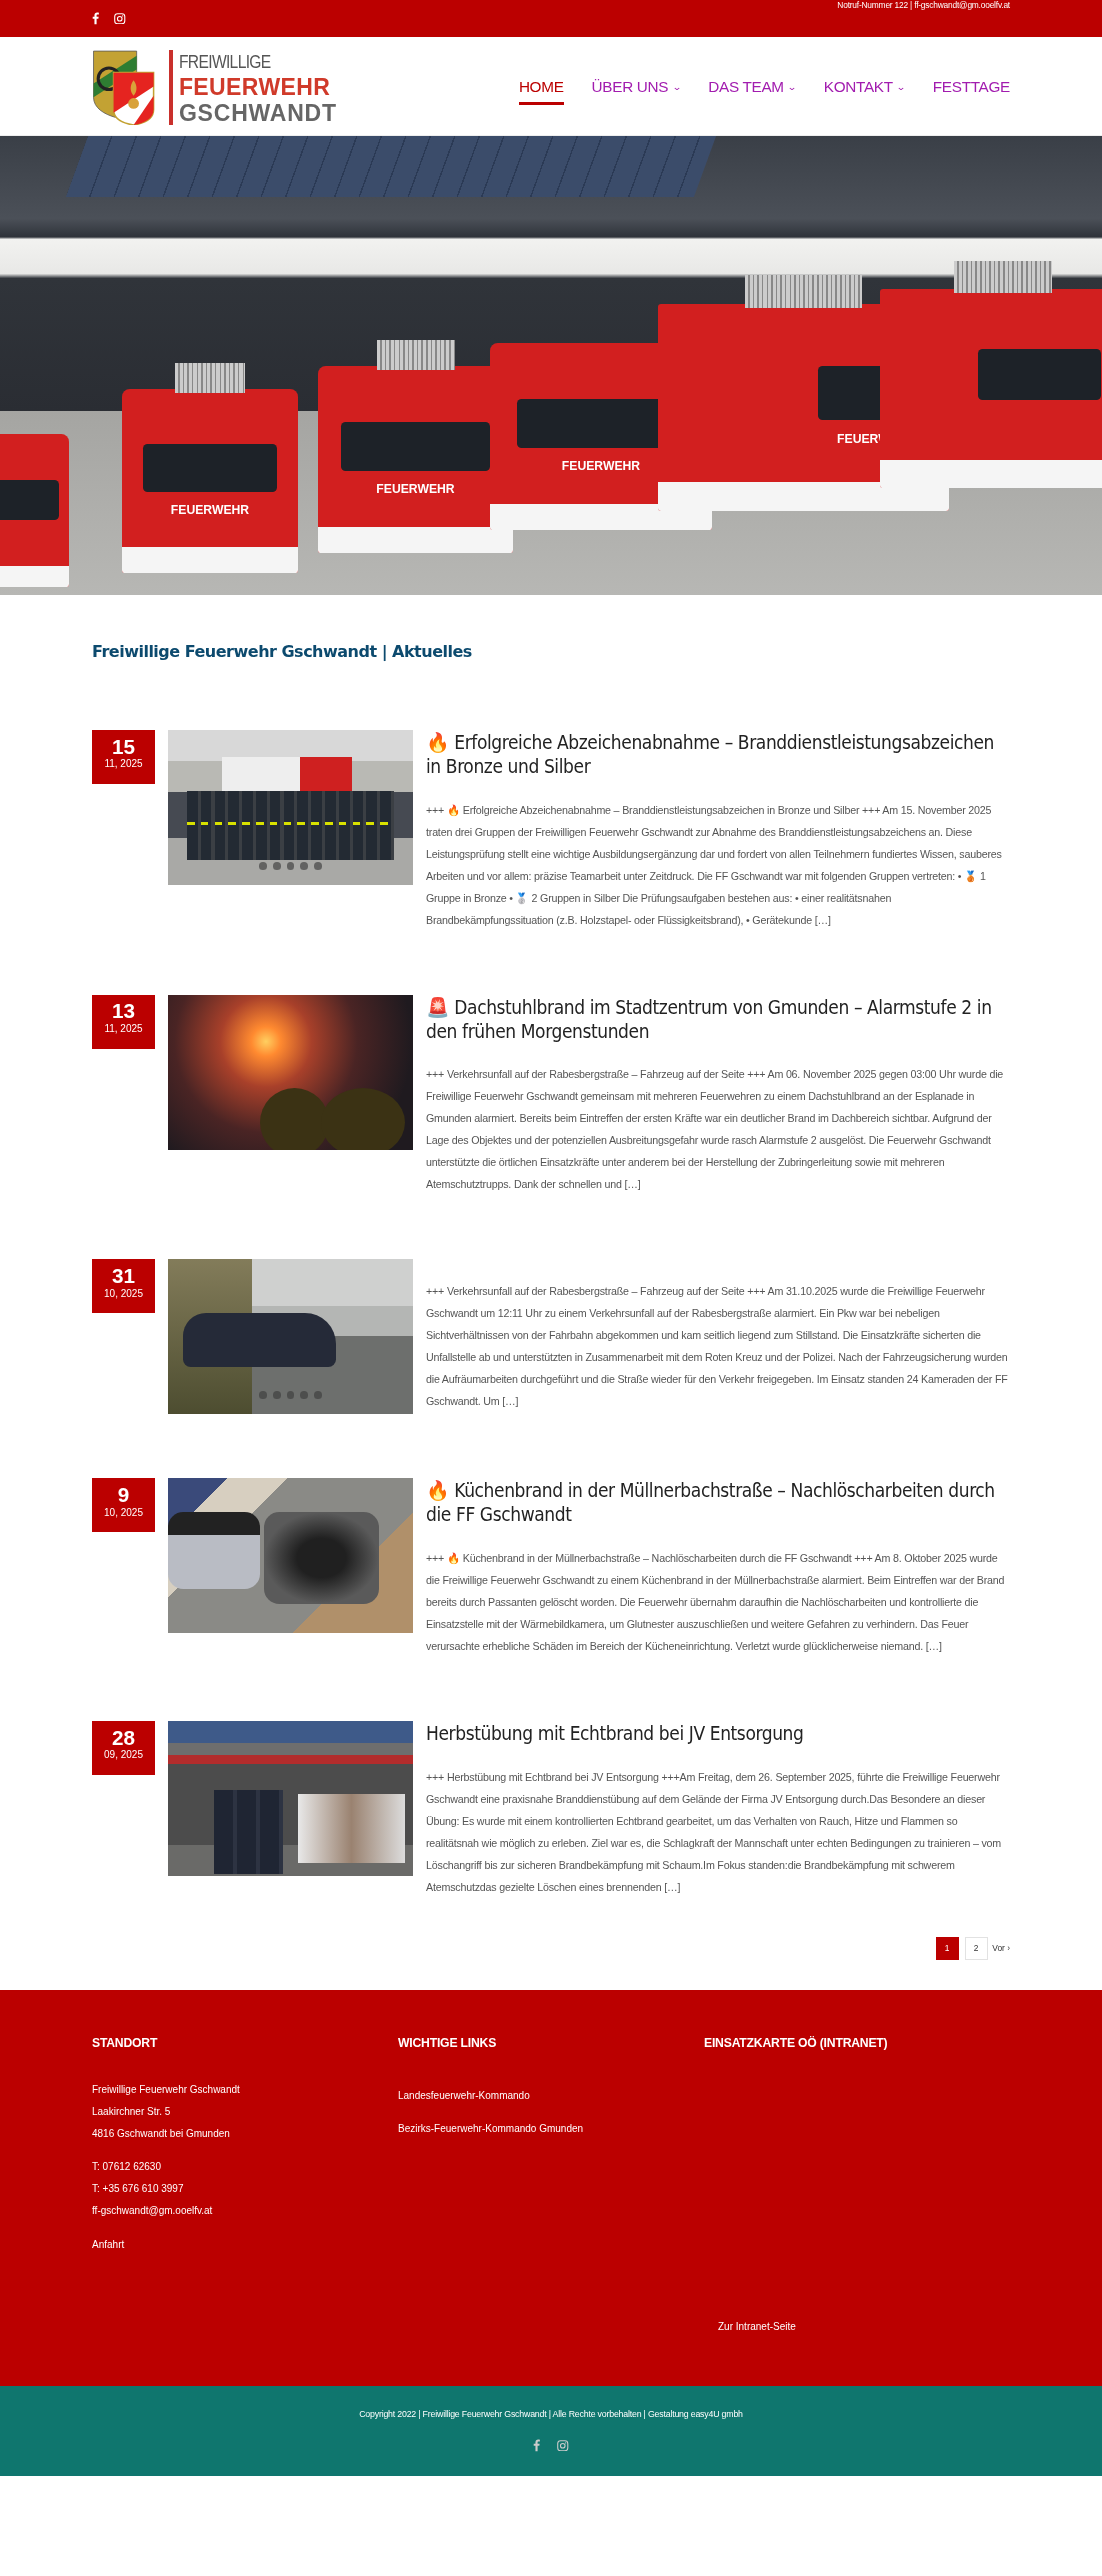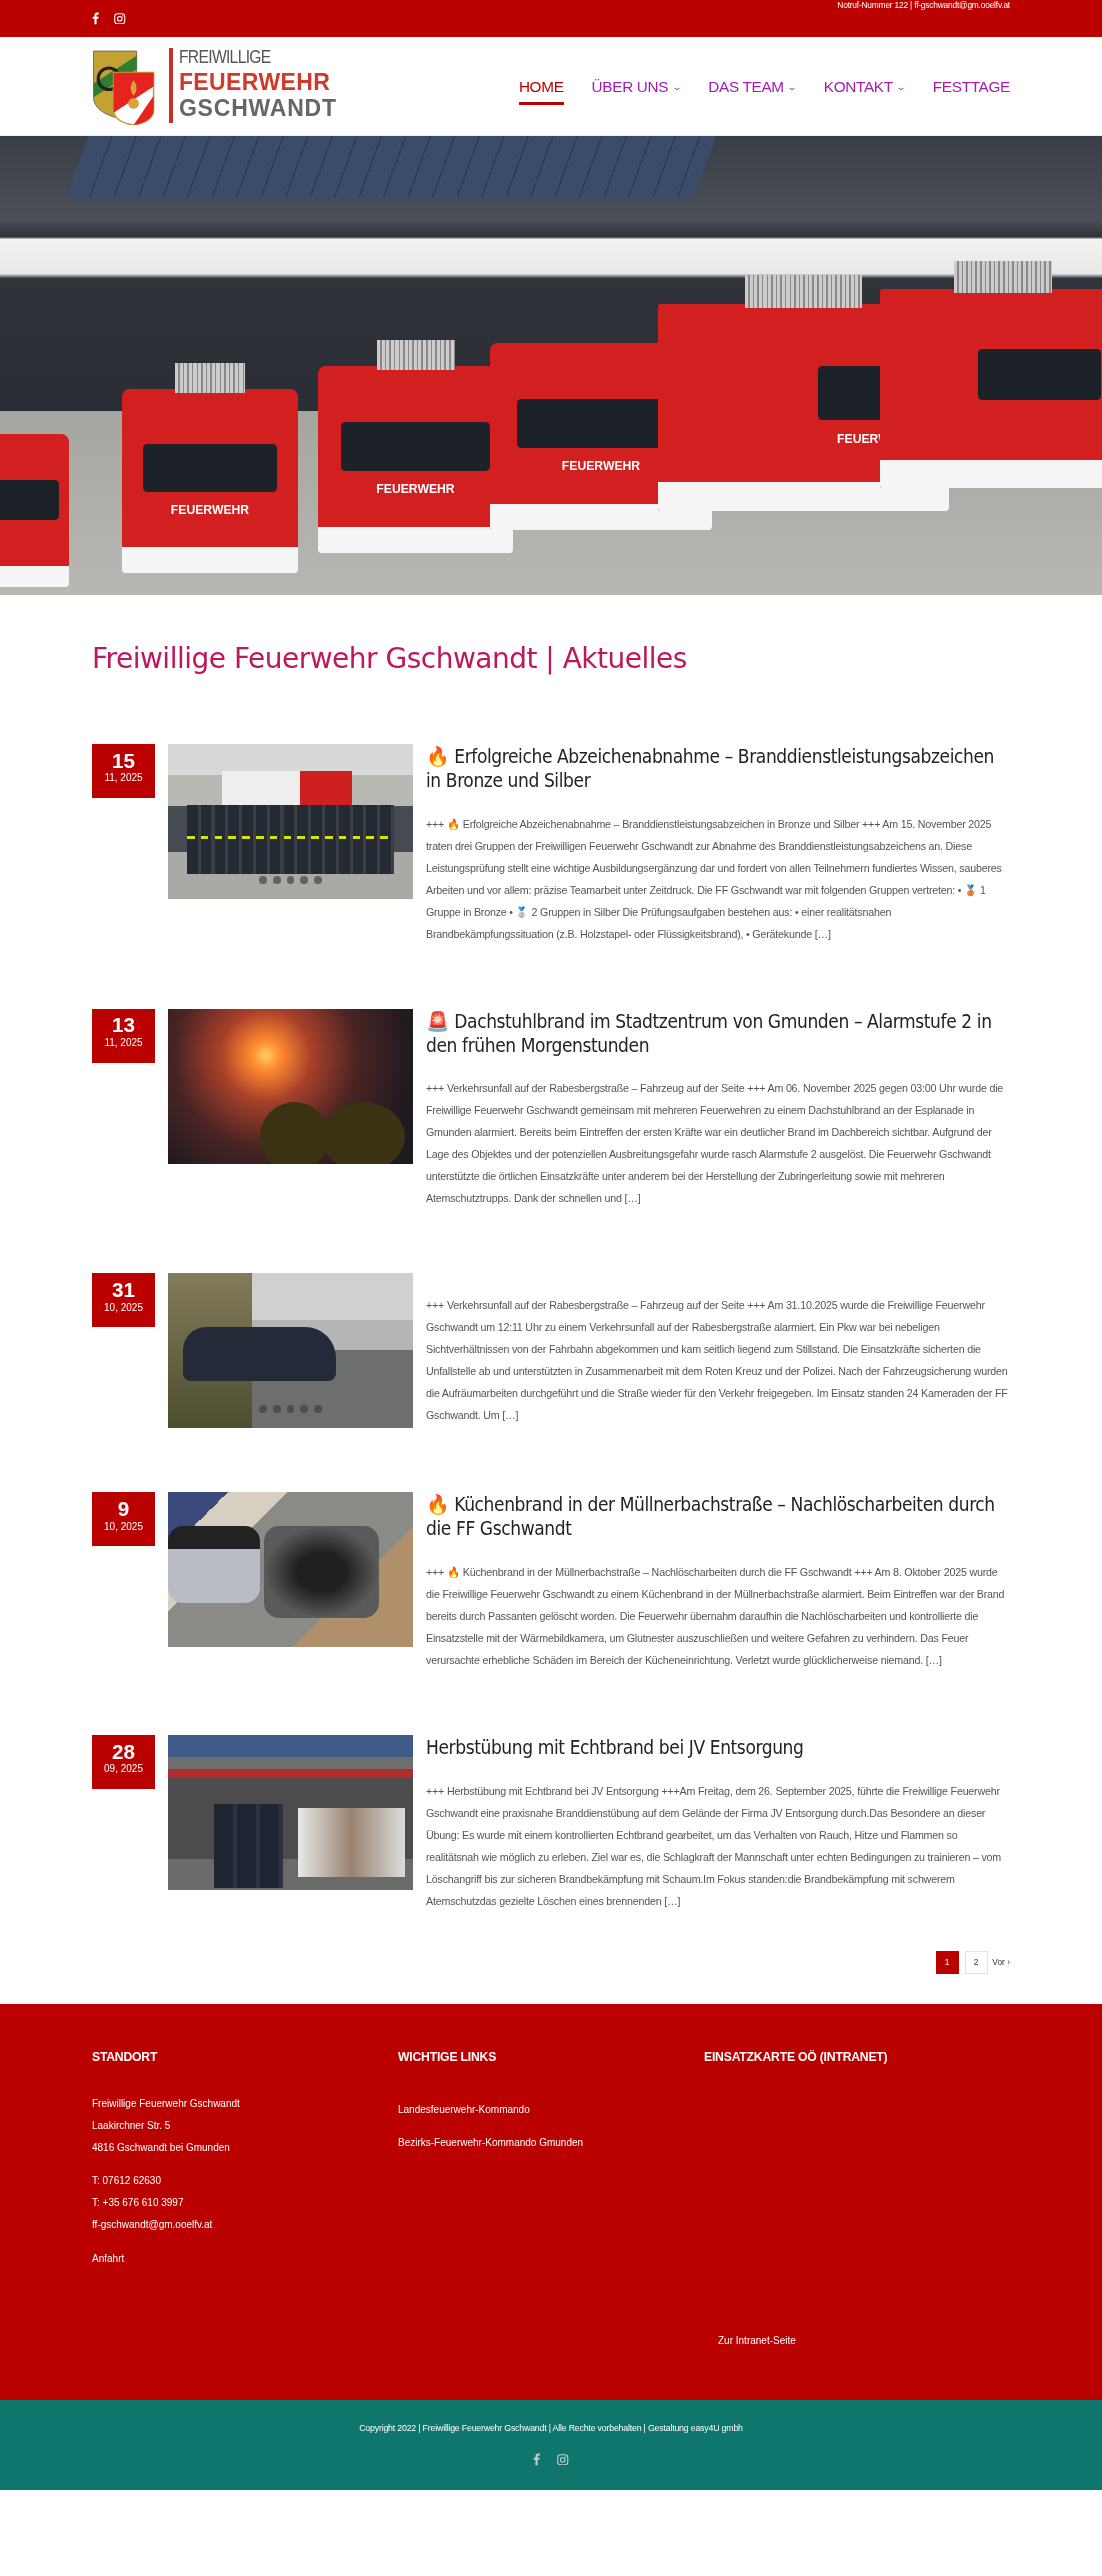--- a/index.html
+++ b/index.html
@@ -7,21 +7,21 @@
 .wrap{width:918px;margin:0 auto;position:relative}
 
 .topbar{background:#bb0000;height:37px}
 .topbar .wrap{display:flex;justify-content:space-between;height:37px}
 .social{display:flex;gap:15.3px;align-items:center}
 .social svg{display:block}
 .topbar-contact{color:#fff;font-size:8.4px;letter-spacing:-0.2px}
 
 .header{height:99px;border-bottom:0.8px solid #eee}
 .header .wrap{display:flex;justify-content:space-between;align-items:center;height:99px}
-.logo{display:flex;align-items:flex-start;gap:0}
+.logo{display:flex;align-items:flex-end;gap:0}
 .logo-shields{position:relative;width:77px;height:77px;margin-left:0}
 .logo-bar{width:3.8px;height:75px;background:#c9302c;margin:0 6.1px 0 0}
 .logo-text{display:flex;flex-direction:column;line-height:1}
 .logo-text .l1{font-size:18.4px;color:#555;letter-spacing:-0.8px;font-family:"Liberation Sans Narrow","Liberation Sans",sans-serif;transform:scaleX(.85);transform-origin:left}
 .logo-text .l2{font-size:23px;color:#d03a2a;font-weight:bold;margin-top:4.6px;letter-spacing:0.4px}
 .logo-text .l3{font-size:23px;color:#666;font-weight:bold;margin-top:3.1px;letter-spacing:0.8px}
 .nav{display:flex;gap:28px;align-items:center;height:120px}
 .nav-item{position:relative;font-size:15.3px;color:#a21caf;display:flex;align-items:center;gap:4.6px;height:99px;letter-spacing:-0.3px;cursor:pointer}
 .nav-item.active{color:#bb0000}
 .nav-item.active::after{content:"";position:absolute;left:0;right:0;bottom:31px;height:3.1px;background:#bb0000}
@@ -30,21 +30,21 @@
 .hero{height:459px;position:relative;overflow:hidden;background:linear-gradient(180deg,#3a3f47 0%,#4b5058 18%,#2f333a 22%,#f2f2f0 22.5%,#e8e8e6 30%,#30343a 31%,#2a2d33 60%,#a5a5a2 60%,#b7b7b4 100%)}
 .hero .solar{position:absolute;left:77px;top:0;width:628px;height:61px;background:repeating-linear-gradient(90deg,#3b4c6a 0 23px,#2b3a55 23px 24.5px);transform:skewX(-20deg)}
 .hero .wall{position:absolute;right:0;top:222px;width:130px;height:77px;background:#f4f4f4}
 .hero .wall span{position:absolute;left:42px;top:27.6px;font-size:21.4px;color:#c0302a;letter-spacing:1.5px}
 .truck{position:absolute;background:#d21f1f;border-radius:7.7px 7.7px 3.1px 3.1px}
 .truck .cab{position:absolute;left:12%;top:30%;width:76%;height:26%;background:#1d2228;border-radius:4.6px}
 .truck .lbl{position:absolute;left:0;right:0;top:62%;text-align:center;color:#fff;font-weight:bold;font-size:12.2px}
 .truck .bumper{position:absolute;left:0;right:0;bottom:0;height:14%;background:#f5f5f5;border-radius:0 0 3.1px 3.1px}
 .truck .ladder{position:absolute;left:30%;top:-14%;width:40%;height:16%;background:repeating-linear-gradient(90deg,#ccc 0 3.1px,#888 3.1px 4.6px)}
 
-.page-title{color:#be185d;font-size:28px;font-family:"DejaVu Sans",sans-serif;font-weight:normal;margin:47px 0 0;letter-spacing:-0.5px}
+.page-title{color:#0c4a6e;font-size:16px;font-family:"DejaVu Sans",sans-serif;font-weight:bold;margin:47px 0 0;letter-spacing:-0.5px}
 
 .post{display:flex;position:relative}
 .date-badge{width:63px;height:54px;background:#bb0000;color:#fff;text-align:center;flex:none}
 .date-badge .day{font-size:20.7px;font-weight:bold;display:block;padding-top:4.6px;line-height:1.15}
 .date-badge .my{font-size:10px;display:block}
 .thumb{width:245px;height:155px;margin-left:13px;flex:none;position:relative;overflow:hidden}
 .dots{position:absolute;left:0;right:0;bottom:15.3px;display:flex;justify-content:center;gap:6.1px}
 .dots i{width:7.7px;height:7.7px;border-radius:50%;background:rgba(60,60,60,.65);display:block}
 .post-body{margin-left:13px;width:585px}
 .post-title{font-size:19px;color:#222;font-weight:normal;line-height:24px;letter-spacing:-0.4px;font-family:"DejaVu Sans Condensed","DejaVu Sans",sans-serif;cursor:pointer}

